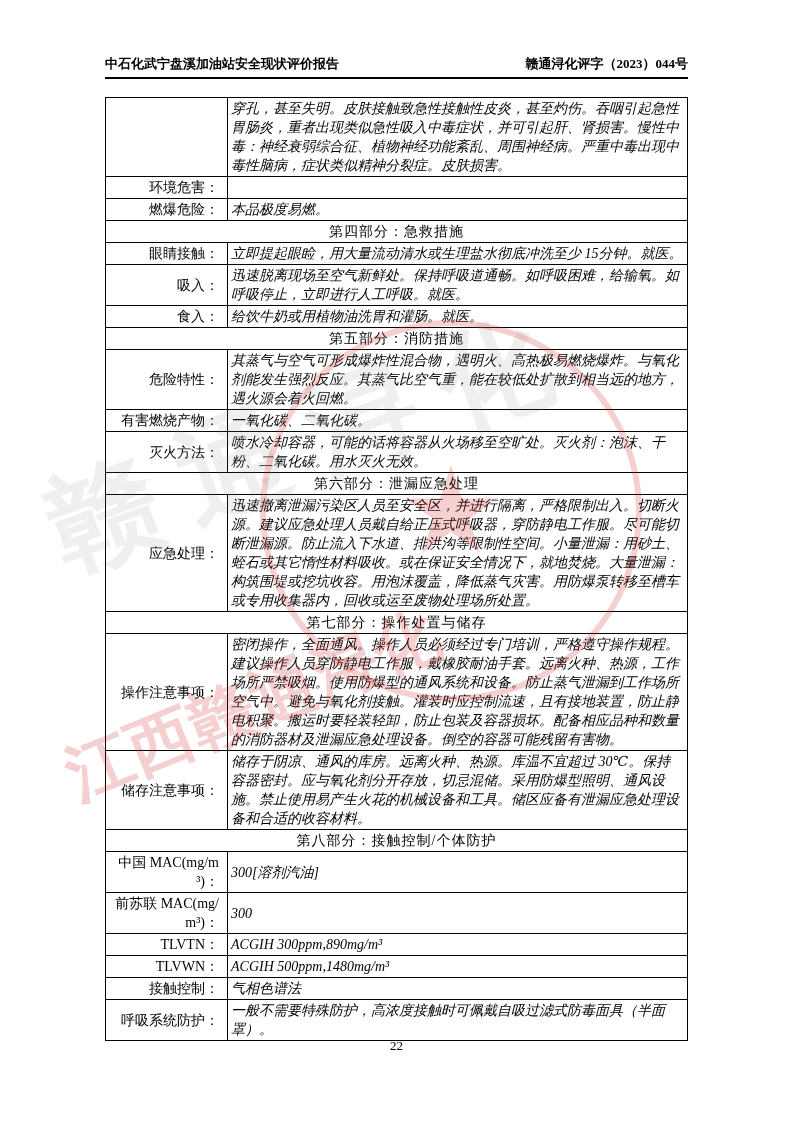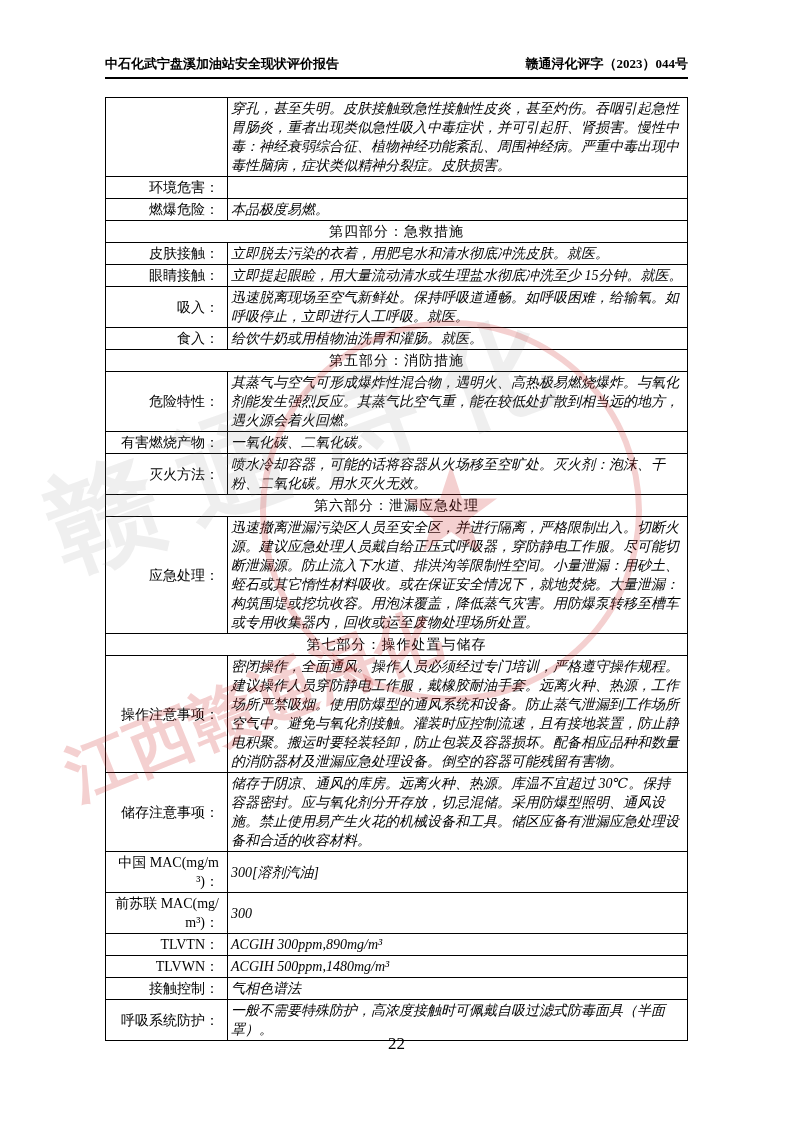--- a/index.html
+++ b/index.html
@@ -42,21 +42,21 @@
   .msds-table td.content { text-align:left;font-style:italic; }
   .msds-table tr.section td {
     text-align:center;
     font-weight:normal;
     letter-spacing:1px;
   }
   .footer {
     position:absolute;
     bottom:68px; left:0; width:100%;
     text-align:center;
-    font-size:17px;
+    font-size:13px;
   }
   
   .wm-layer { position:absolute; inset:0; pointer-events:none; z-index:5; }
   .wm-gray {
     position:absolute; top:330px; left:30px; width:760px;
     font-size:110px; font-weight:bold;
     color:rgba(130,130,130,0.13);
     transform:rotate(-20deg);
     letter-spacing:28px;
     white-space:nowrap;
@@ -102,24 +102,20 @@
           <td class="content"></td>
         </tr>
         <tr>
           <td class="label">燃爆危险：</td>
           <td class="content">本品极度易燃。</td>
         </tr>
         <tr class="section">
           <td colspan="2">第四部分：急救措施</td>
         </tr>
         <tr>
-          <td class="label">皮肤接触：</td>
-          <td class="content">立即脱去污染的衣着，用肥皂水和清水彻底冲洗皮肤。就医。</td>
-        </tr>
-        <tr>
           <td class="label">眼睛接触：</td>
           <td class="content">立即提起眼睑，用大量流动清水或生理盐水彻底冲洗至少 15分钟。就医。</td>
         </tr>
         <tr>
           <td class="label">吸入：</td>
           <td class="content">迅速脱离现场至空气新鲜处。保持呼吸道通畅。如呼吸困难，给输氧。如呼吸停止，立即进行人工呼吸。就医。</td>
         </tr>
         <tr>
           <td class="label">食入：</td>
           <td class="content">给饮牛奶或用植物油洗胃和灌肠。就医。</td>
@@ -150,20 +146,23 @@
           <td colspan="2">第七部分：操作处置与储存</td>
         </tr>
         <tr>
           <td class="label">操作注意事项：</td>
           <td class="content">密闭操作，全面通风。操作人员必须经过专门培训，严格遵守操作规程。建议操作人员穿防静电工作服，戴橡胶耐油手套。远离火种、热源，工作场所严禁吸烟。使用防爆型的通风系统和设备。防止蒸气泄漏到工作场所空气中。避免与氧化剂接触。灌装时应控制流速，且有接地装置，防止静电积聚。搬运时要轻装轻卸，防止包装及容器损坏。配备相应品种和数量的消防器材及泄漏应急处理设备。倒空的容器可能残留有害物。</td>
         </tr>
         <tr>
           <td class="label">储存注意事项：</td>
           <td class="content">储存于阴凉、通风的库房。远离火种、热源。库温不宜超过 30℃。保持容器密封。应与氧化剂分开存放，切忌混储。采用防爆型照明、通风设施。禁止使用易产生火花的机械设备和工具。储区应备有泄漏应急处理设备和合适的收容材料。</td>
         </tr>
+        <tr class="section">
+          <td colspan="2">第八部分：接触控制/个体防护</td>
+        </tr>
         <tr>
           <td class="label">中国 MAC(mg/m³)：</td>
           <td class="content">300[溶剂汽油]</td>
         </tr>
         <tr>
           <td class="label">前苏联 MAC(mg/m³)：</td>
           <td class="content">300</td>
         </tr>
         <tr>
           <td class="label">TLVTN：</td>

